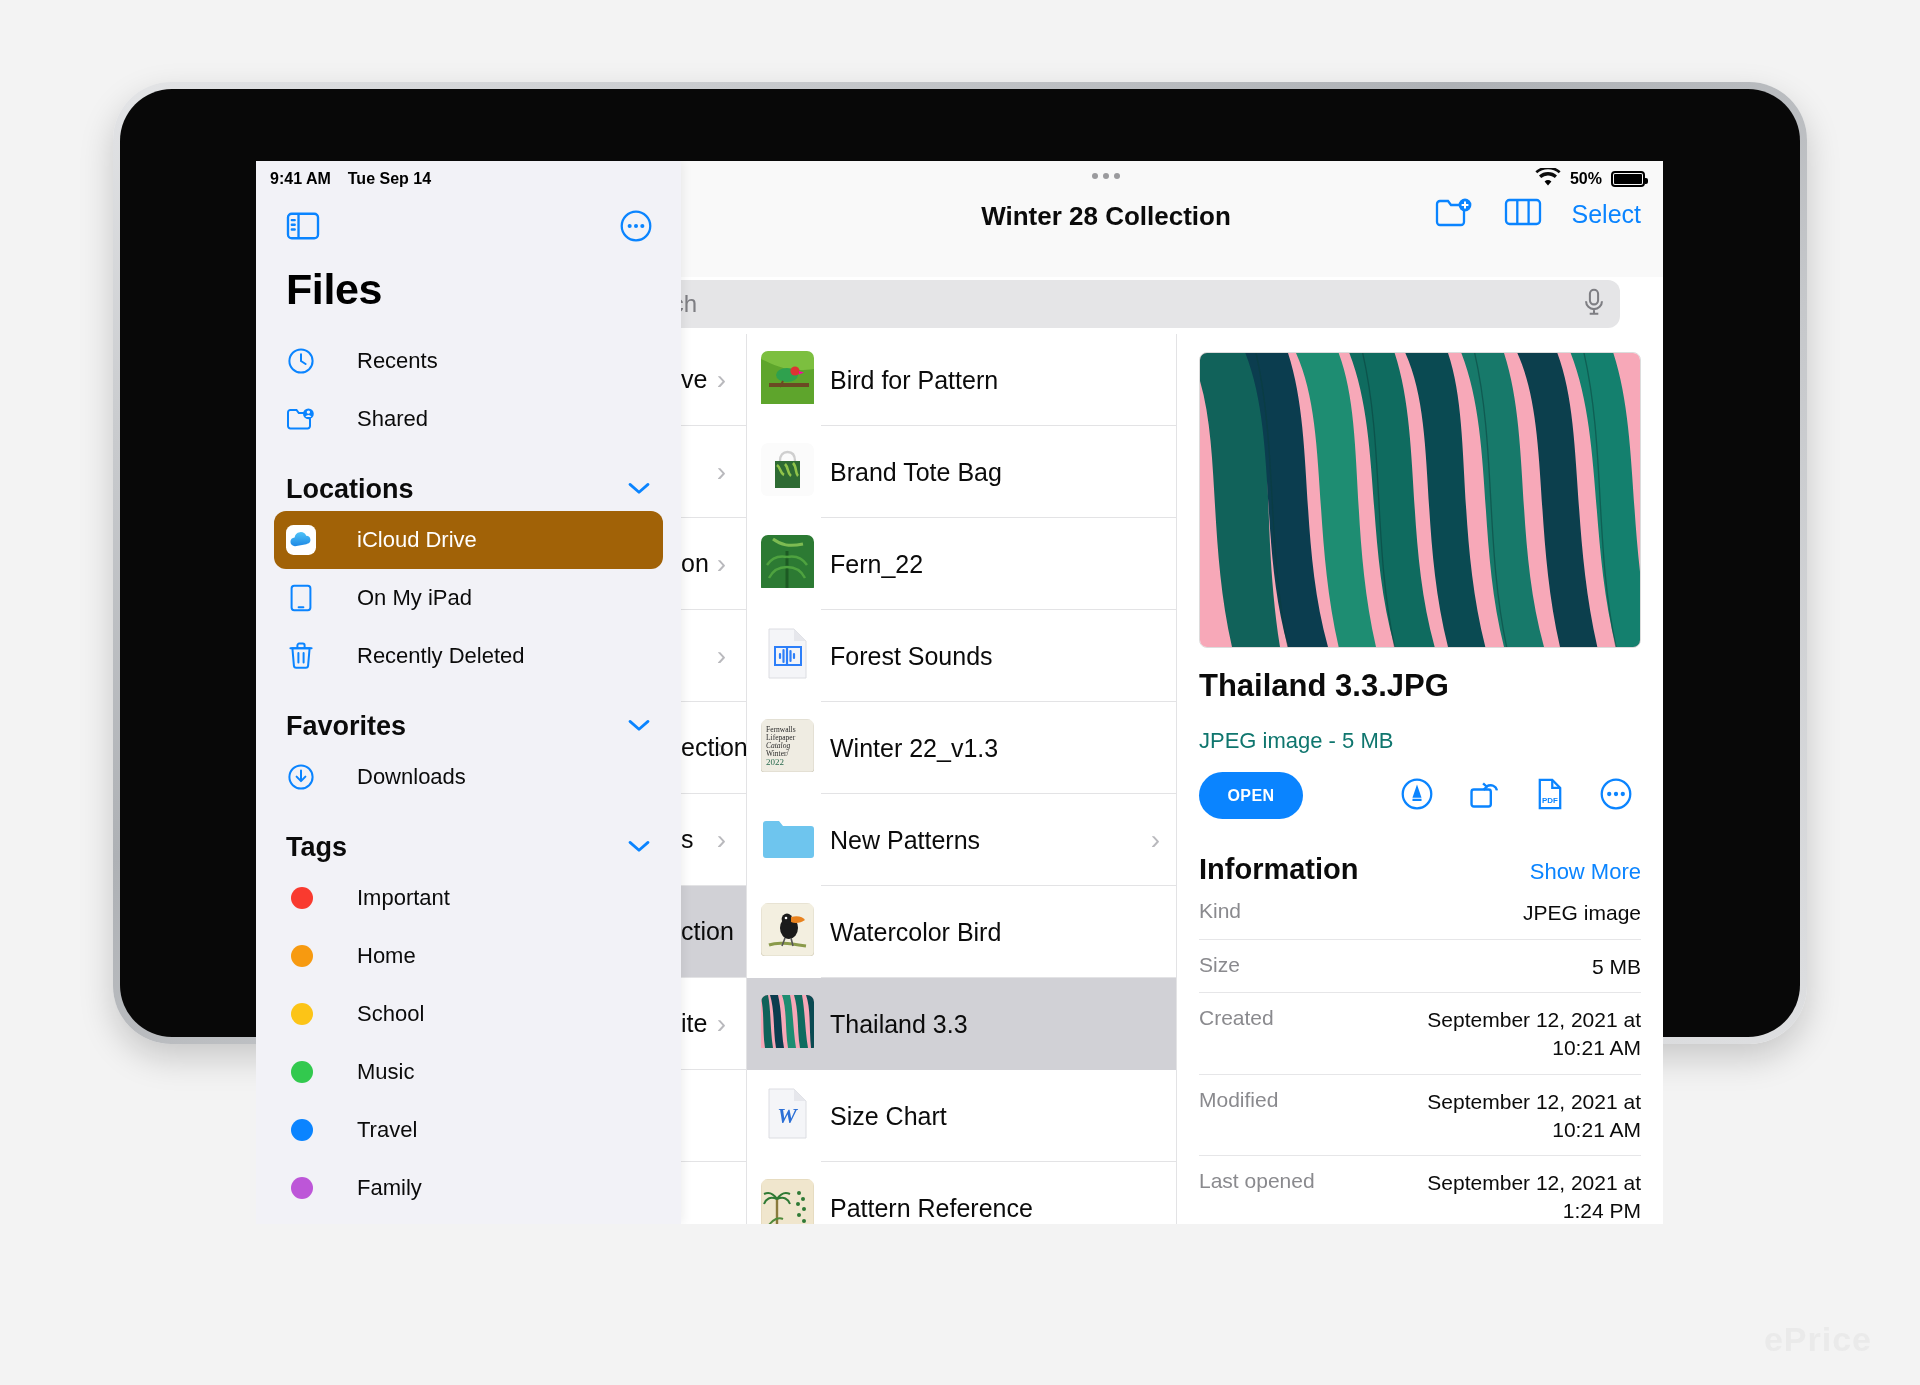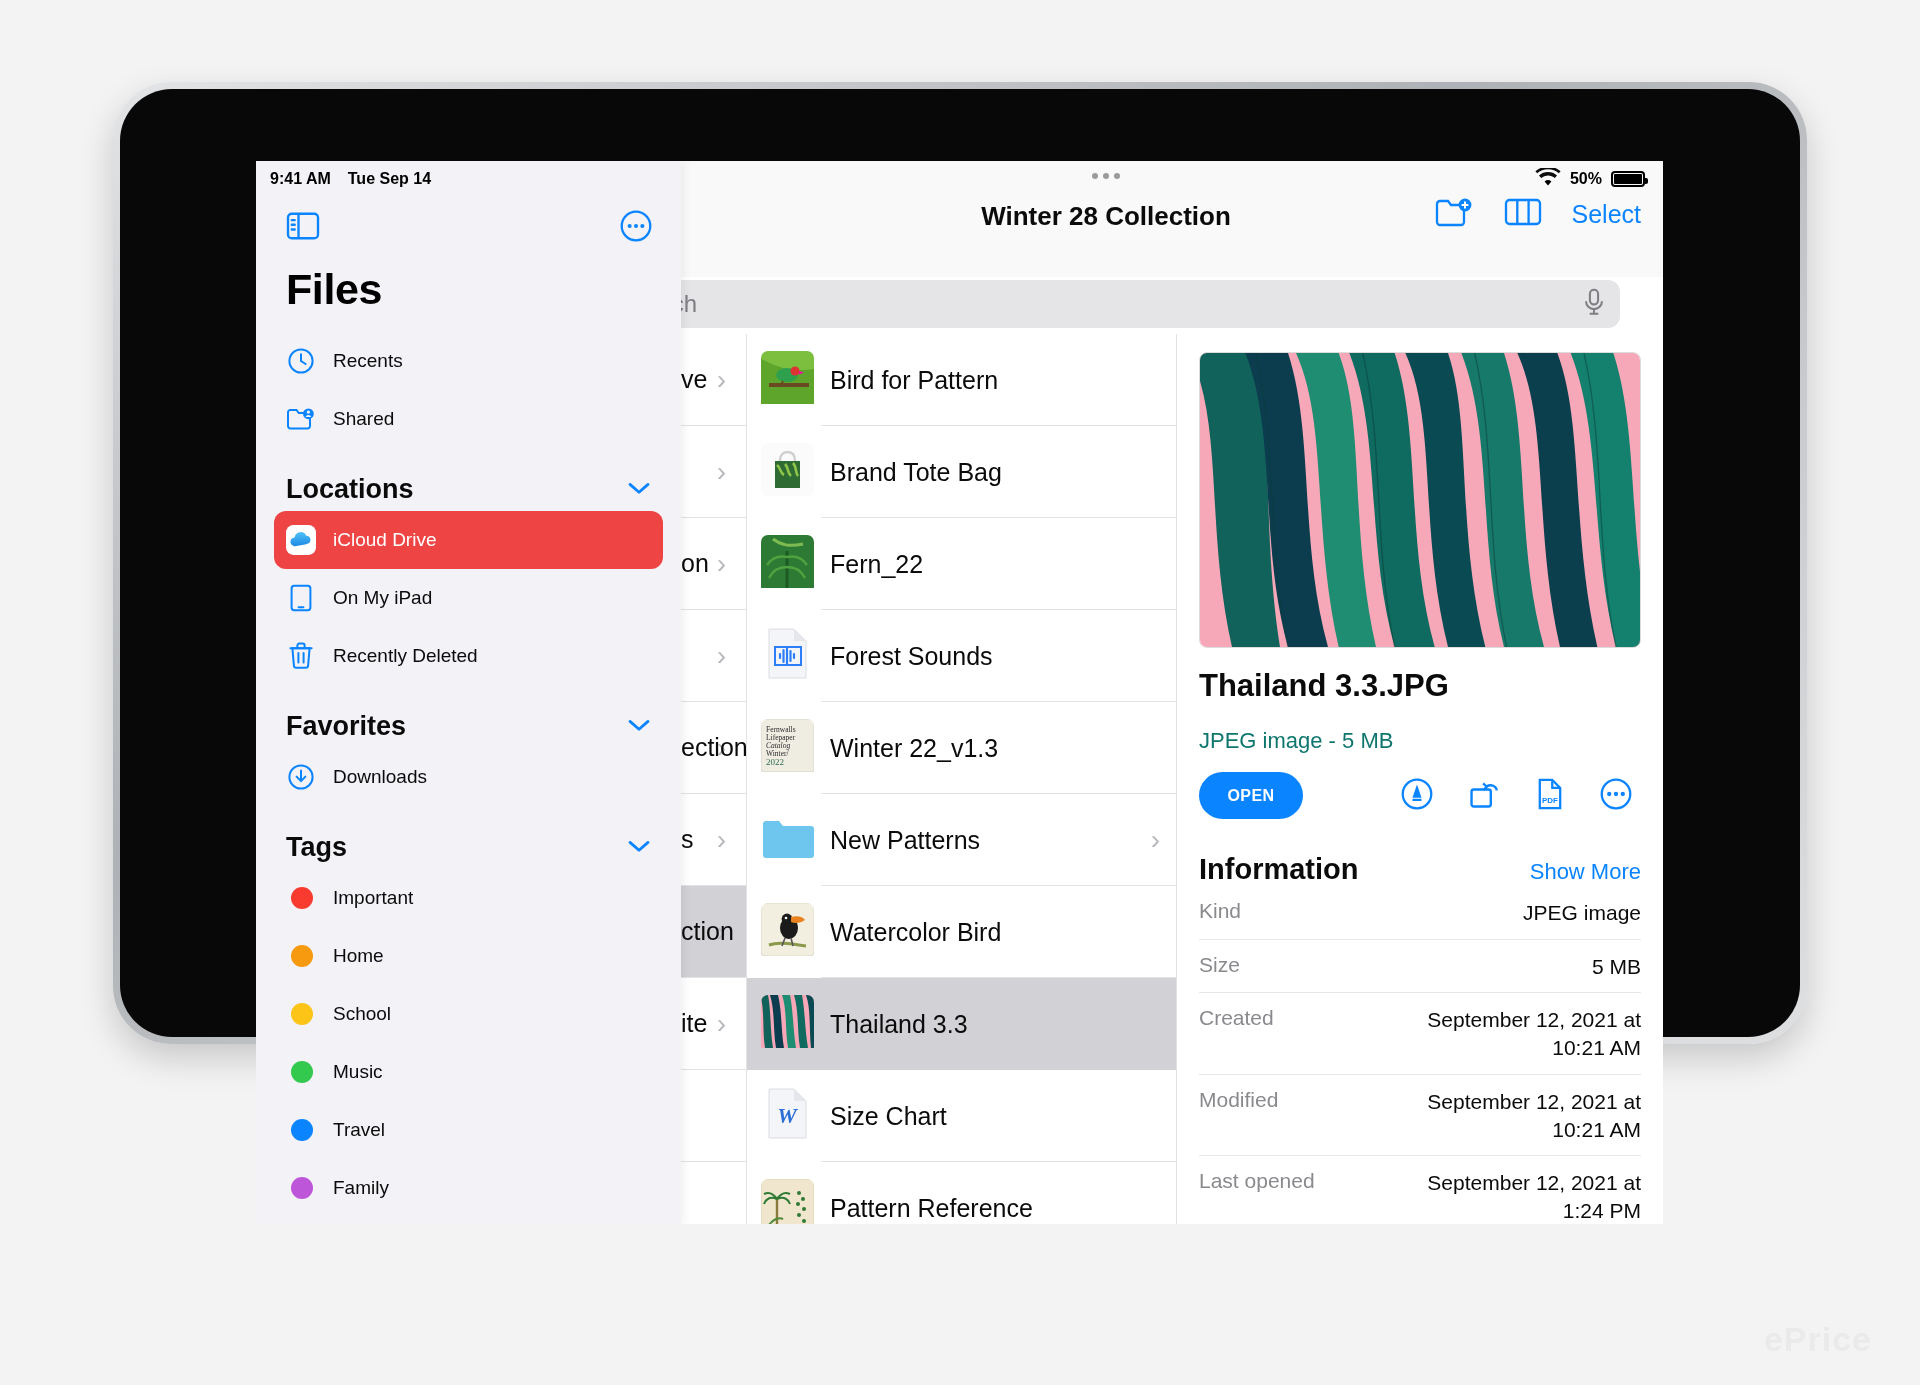--- a/index.html
+++ b/index.html
@@ -195,22 +195,22 @@
   }
   .sb-more { margin-left: auto; }
   .sb-title {
     font-size: 43px; font-weight: bold; color: #000;
     padding: 6px 0 18px 30px; letter-spacing: -.4px;
   }
   .sb-item {
     height: 58px; display: flex; align-items: center; gap: 17px;
     margin: 0 18px; padding-left: 12px; border-radius: 12px; cursor: pointer;
   }
-  .sb-item .lbl { font-size: 19px; color: #0b0b0b; }
-  .sb-item.active { background: #ef4444; }
+  .sb-item .lbl { font-size: 22px; color: #0b0b0b; margin-left: 24px; }
+  .sb-item.active { background: #a16207; }
   .sb-item.active .lbl { color: #fff; }
   .sb-group {
     display: flex; align-items: center;
     padding: 26px 30px 6px 30px;
   }
   .sb-group .gt { font-size: 27px; font-weight: bold; color: #0b0b0b; }
   .sb-group .gc { margin-left: auto; color: #0a84ff; }
   .dot { width: 22px; height: 22px; border-radius: 50%; flex: 0 0 22px; margin-left: 2px; }
   .ic { width: 30px; flex: 0 0 30px; display: flex; align-items: center; justify-content: center; }
 

